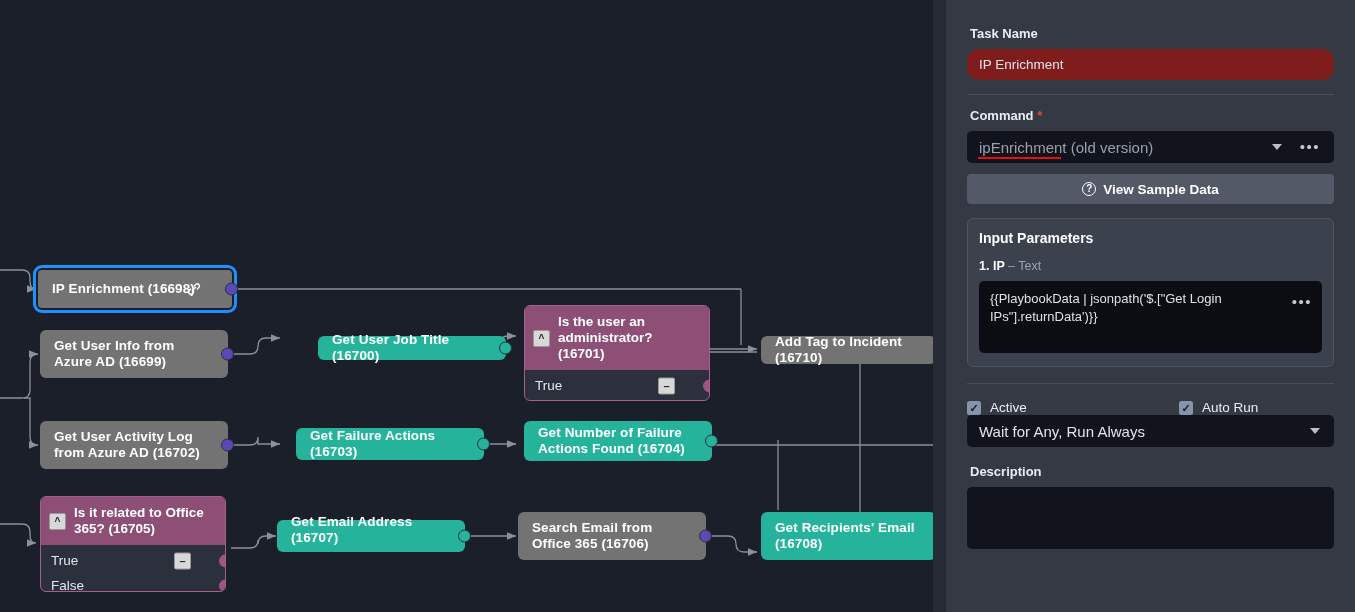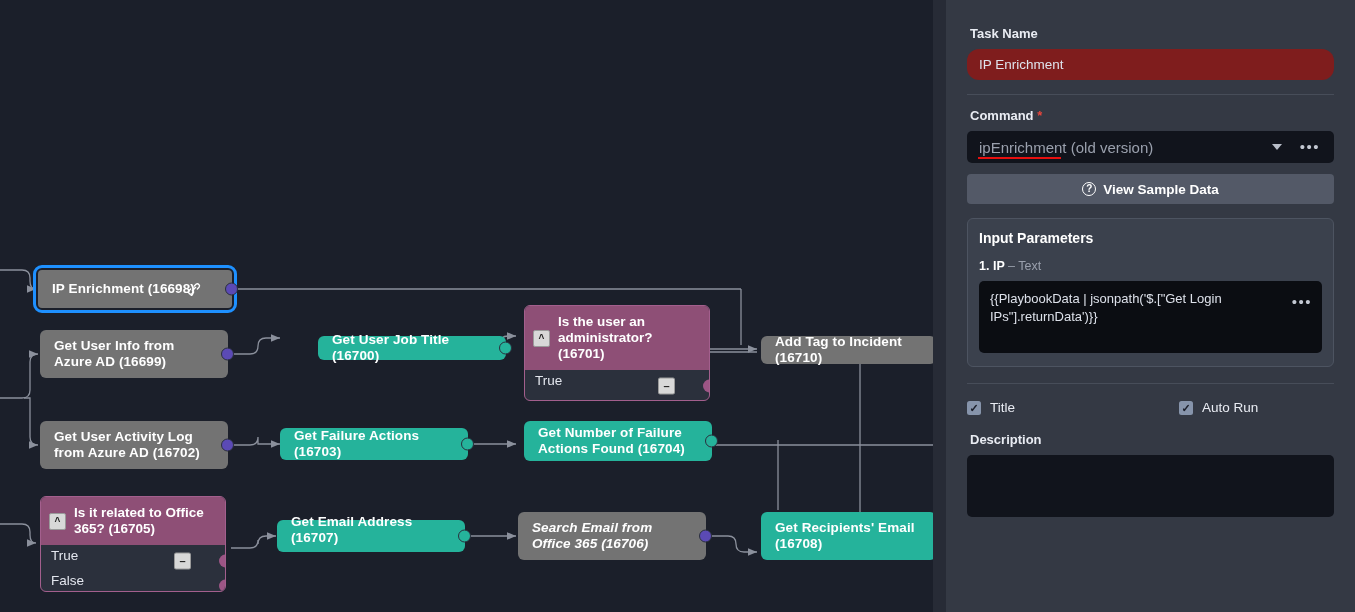--- a/index.html
+++ b/index.html
@@ -94,20 +94,21 @@
     font-size: 10px;
     line-height: 15px;
     text-align: center;
     font-weight: 700;
   }
   .cond-body { padding: 3px 0 5px 0; }
   .branch {
     position: relative;
     height: 25px;
     display: flex;
+    align-items: center;
     padding: 0 10px;
     color: #e3e6ee;
     font-size: 13.5px;
     font-weight: 400;
   }
   .branch .minus {
     position: absolute;
     right: 34px; top: 50%; transform: translateY(-50%);
     width: 17px; height: 17px;
     background: #d8d8d8;
@@ -336,40 +337,40 @@
     <div class="node teal" style="left:282px; top:336px; width:188px; height:24px;margin-left:36px;">
       <span class="lbl">Get User Job Title (16700)</span>
       <span class="port teal"></span>
     </div>
 
     <div class="node purple" style="left:40px; top:421px; width:188px; height:48px;">
       <span class="lbl">Get User Activity Log from Azure AD (16702)</span>
       <span class="port purple"></span>
     </div>
 
-    <div class="node teal" style="left:280px; top:428px; width:188px; height:32px;">
+    <div class="node teal" style="left:296px; top:428px; width:188px; height:32px;">
       <span class="lbl">Get Failure Actions (16703)</span>
       <span class="port teal"></span>
     </div>
 
     <div class="node teal" style="left:524px; top:421px; width:188px; height:40px;">
       <span class="lbl">Get Number of Failure Actions Found (16704)</span>
       <span class="port teal"></span>
     </div>
 
     <div class="node purple" style="left:761px; top:336px; width:175px; height:28px;">
       <span class="lbl">Add Tag to Incident (16710)</span>
     </div>
 
     <div class="node teal" style="left:277px; top:520px; width:188px; height:32px;align-items:flex-end;">
       <span class="lbl">Get Email Address (16707)</span>
       <span class="port teal"></span>
     </div>
 
-    <div class="node purple" style="left:518px; top:512px; width:188px; height:48px;font-style:italic;">
+    <div class="node purple" style="left:518px; top:512px; width:188px; height:48px;">
       <span class="lbl">Search Email from Office 365 (16706)</span>
       <span class="port purple"></span>
     </div>
 
     <div class="node teal" style="left:761px; top:512px; width:175px; height:48px;">
       <span class="lbl">Get Recipients' Email (16708)</span>
     </div>
 
     <div class="cond" style="left:524px; top:305px; width:186px; height:96px;">
       <div class="cond-head">
@@ -450,28 +451,32 @@
           <span>{{PlaybookData | jsonpath('$.["Get Login IPs"].returnData')}}</span>
           <span class="dots">•••</span>
         </div>
       </div>
 
       <div class="divider" style="margin:16px 0 0 0;"></div>
 
       <div class="checkrow">
         <div class="cell">
           <span class="cbox">✓</span>
-          <span class="cb-label">Title</span>
+          <span class="cb-label">Active</span>
         </div>
         <div class="cell">
           <span class="cbox">✓</span>
           <span class="cb-label">Auto Run</span>
         </div>
       </div>
 
+      <div class="select">
+        <span class="sel-val">Wait for Any, Run Always</span>
+        <span class="caret" style="right:14px;"></span>
+      </div>
 
       <div class="field-label" style="margin-top:17px;">Description</div>
       <div class="desc-box">
         <span></span>
       </div>
 
     </div>
   </div>
 
 </div>

